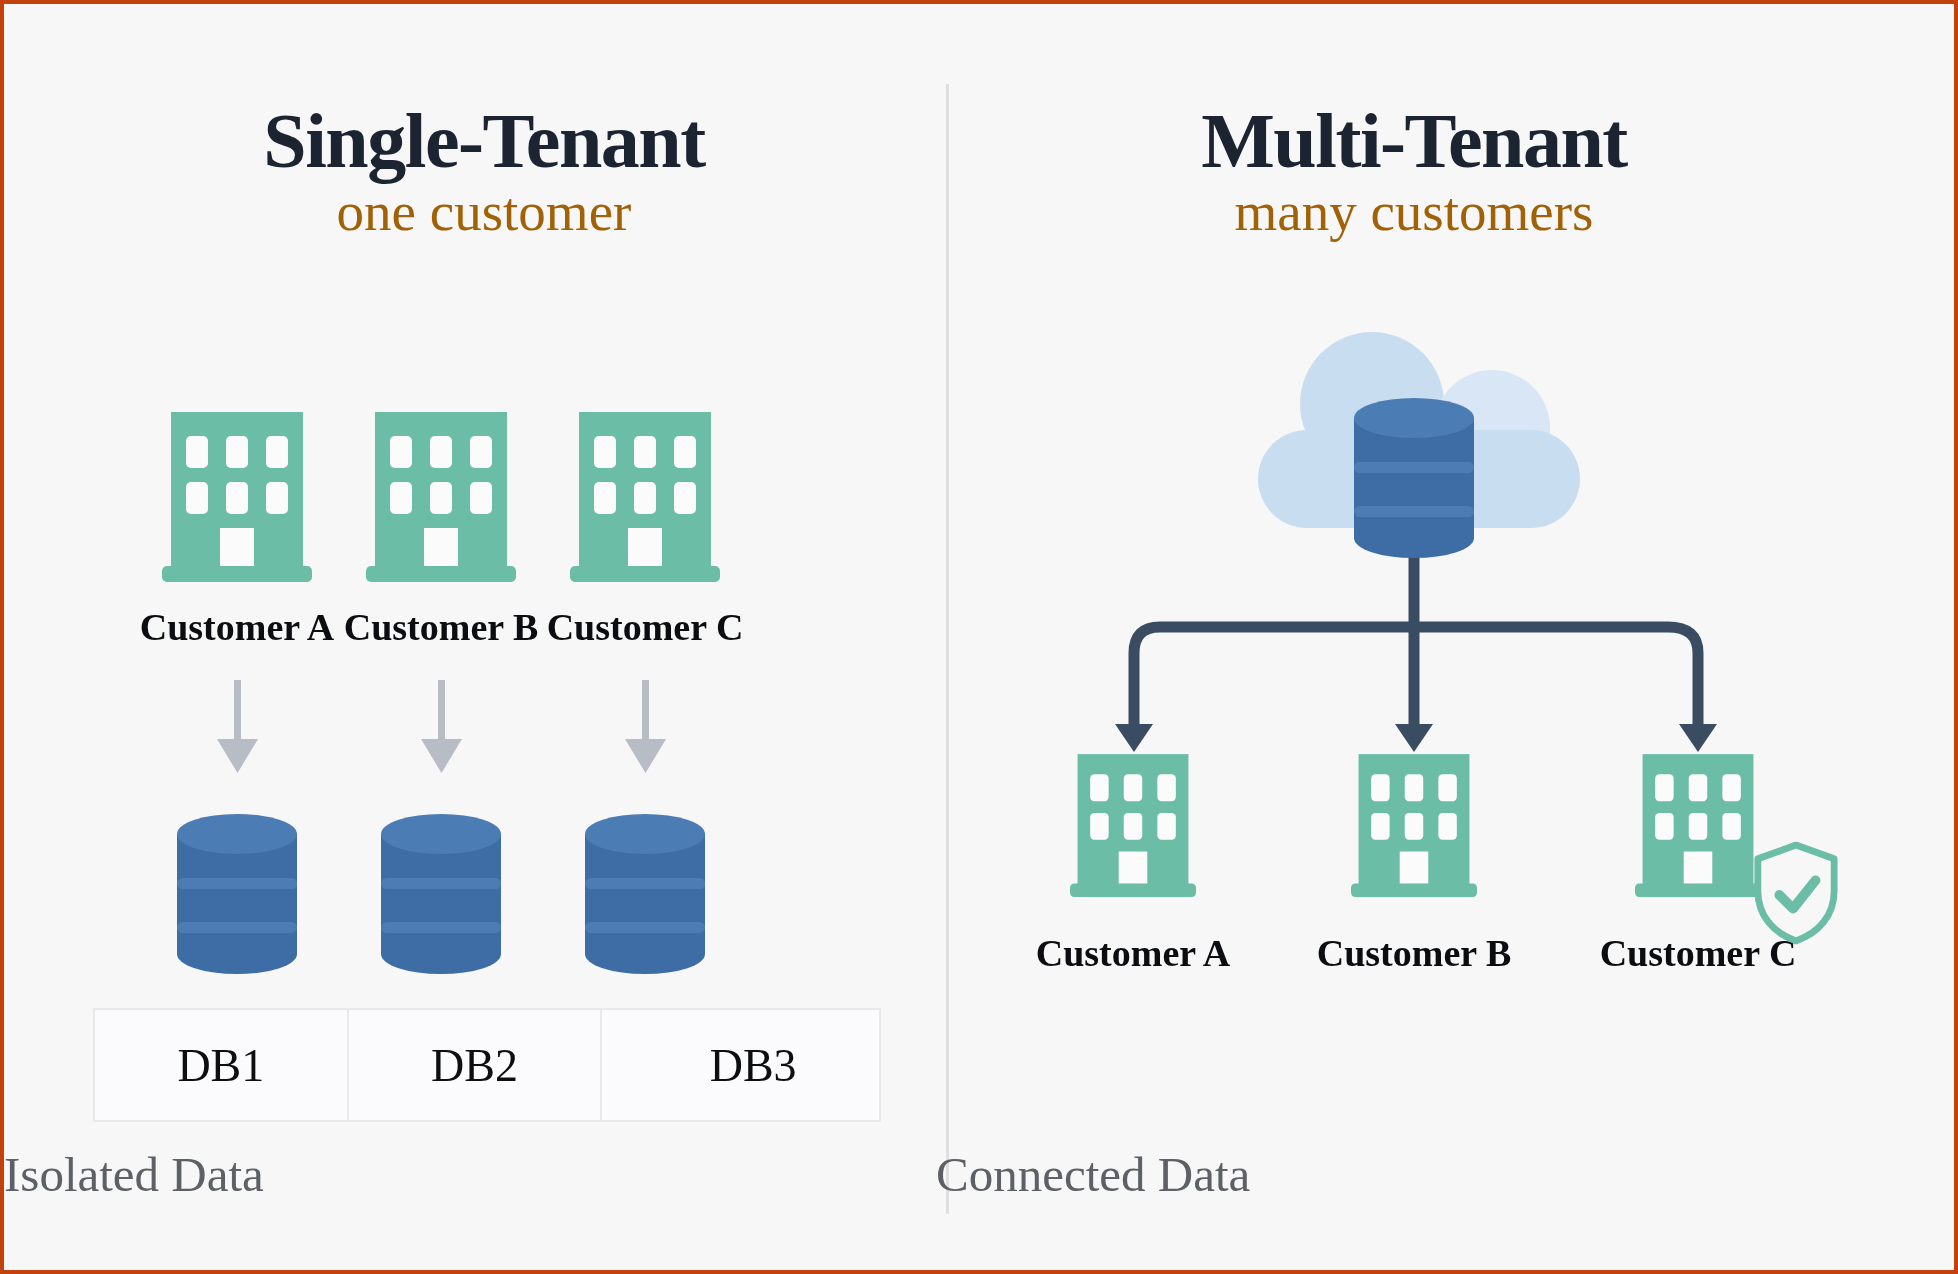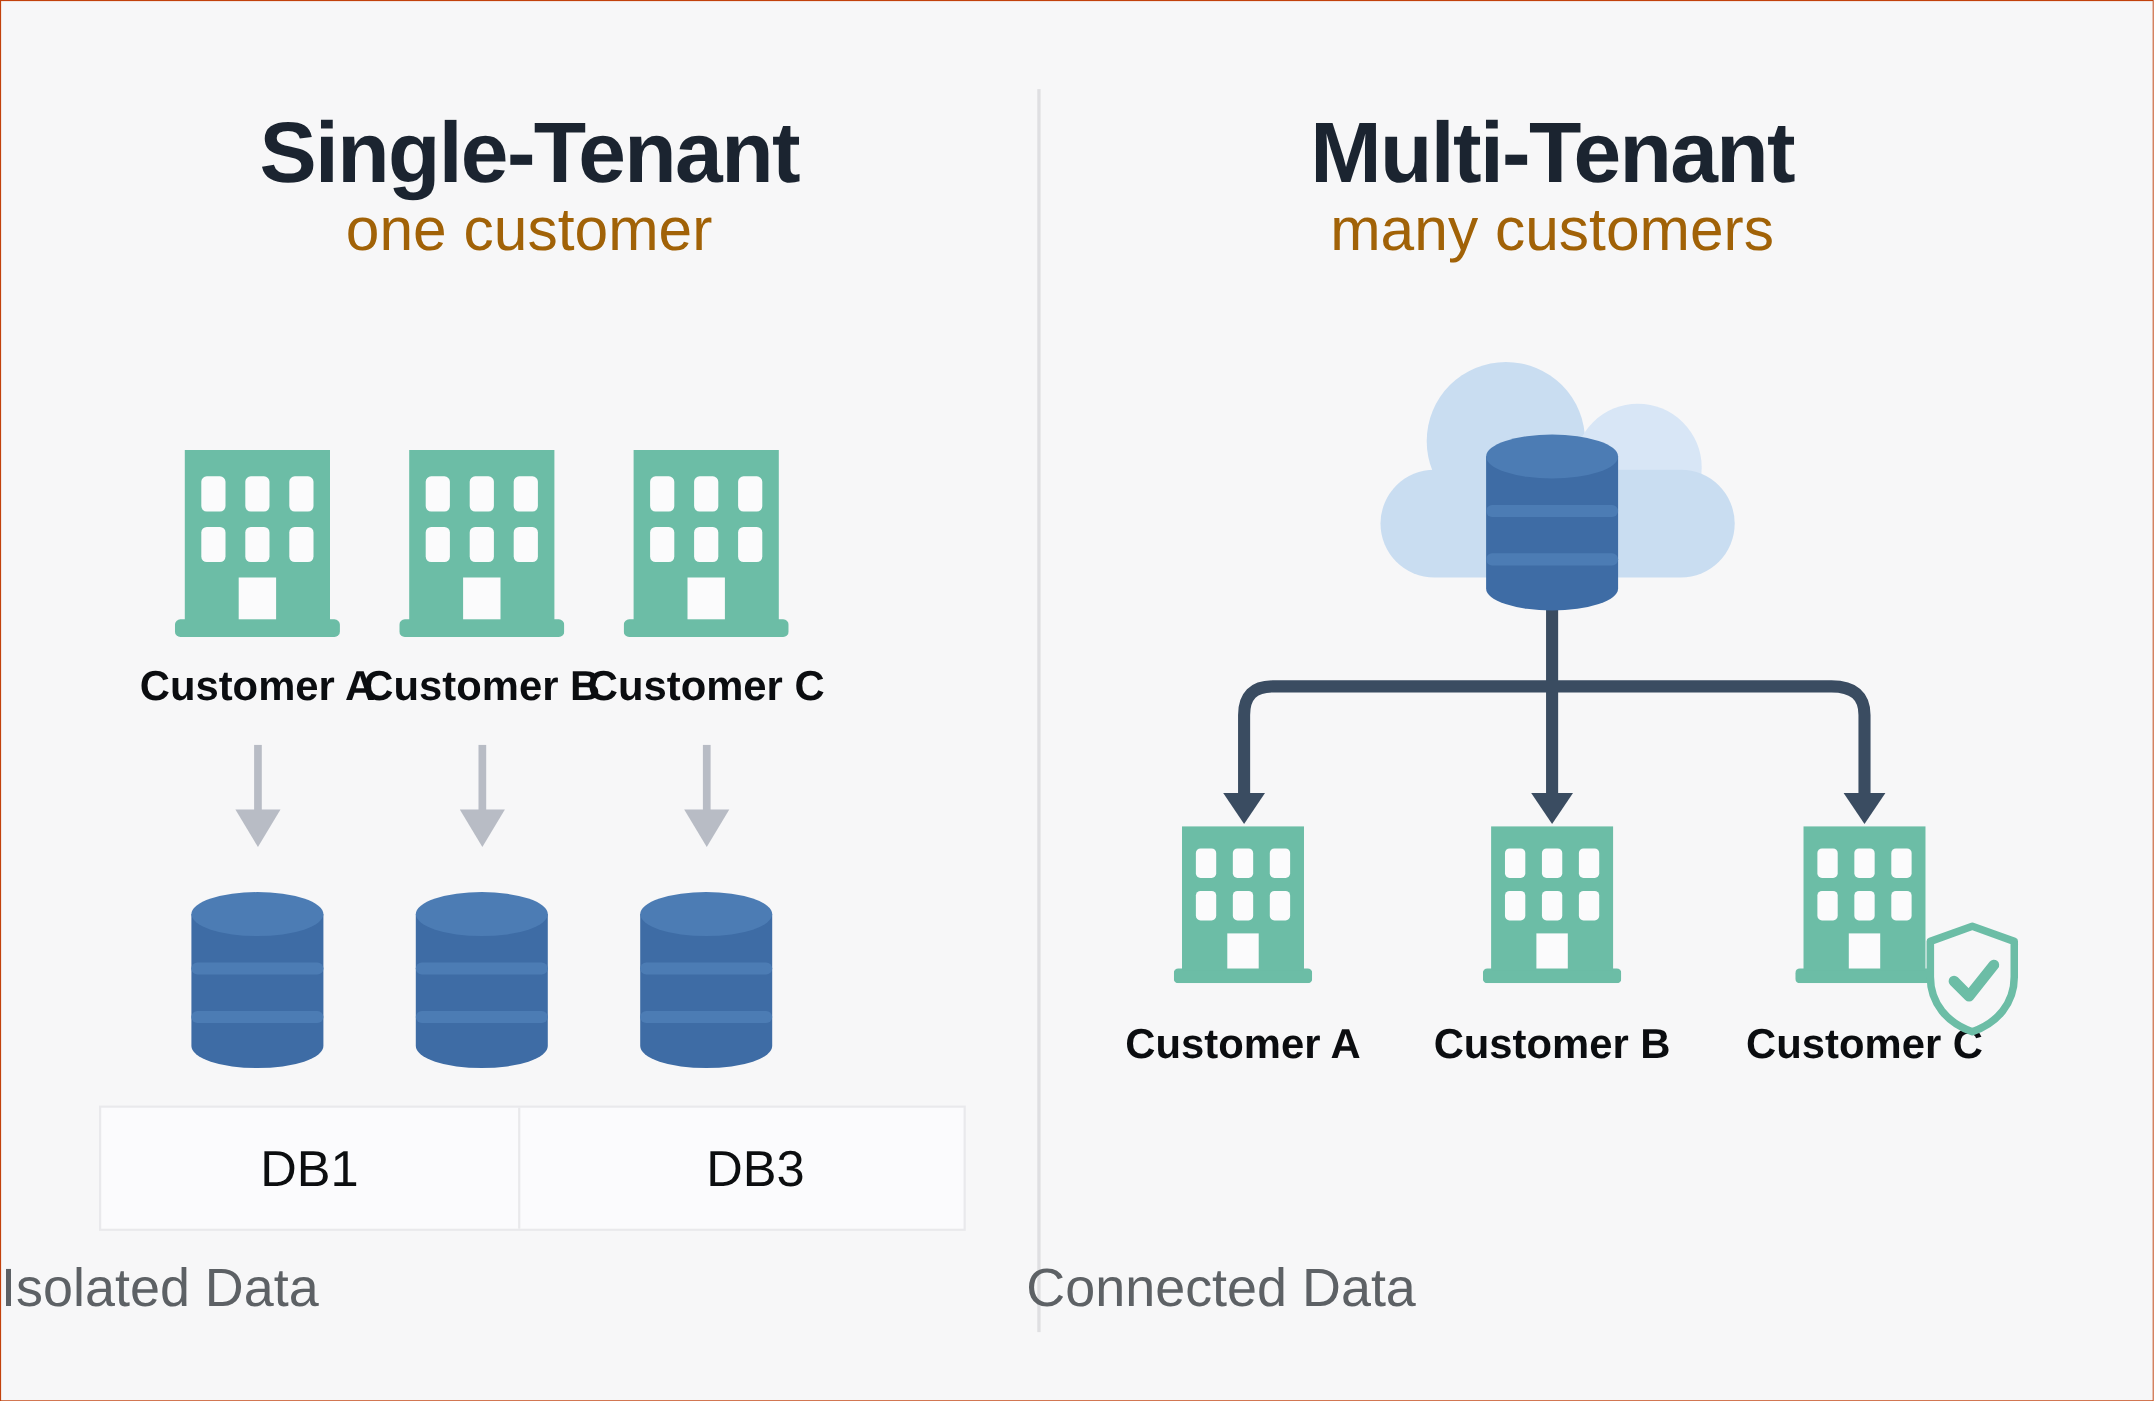--- a/index.html
+++ b/index.html
@@ -1,23 +1,23 @@
 <!DOCTYPE html>
 <html><head>
 <meta charset="utf-8">
 <style>
   html,body{margin:0;padding:0;background:#e9e9ec;}
   .canvas{
     position:relative;
     width:1958px;height:1274px;
     background:#f7f7f8;
-    border:1px solid #c2410c;
+    border:4px solid #c2410c;
     box-sizing:border-box;
     overflow:hidden;
-    font-family:Liberation Sans, sans-serif;
+    font-family:Liberation Serif, serif;
   }
   .abs{position:absolute;}
   .panel-title{
     font-size:78px;font-weight:700;color:#1b2430;
     letter-spacing:-1.5px;text-align:center;line-height:1;
   }
   .panel-subtitle{
     font-size:55px;font-weight:400;color:#a16207;
     text-align:center;line-height:1;
   }
@@ -141,20 +141,21 @@
         </svg>
     </div>
     <div class="abs icon" style="left:573px;top:806px">
       <svg width="136" height="168" viewBox="0 0 136 168">
           <use href="#sym-database"></use>
         </svg>
     </div>
 
     <div class="db-table">
       <div class="db-cell">DB1</div>
+      <div class="db-cell">DB2</div>
       <div class="db-cell">DB3</div>
     </div>
 
     <div class="abs caption" style="left:0;top:1146px;width:960px">Isolated Data</div>
   </section>
 
   <section>
     <h1 class="abs panel-title" style="left:932px;top:98px;width:956px;margin:0">Multi-Tenant</h1>
     <div class="abs panel-subtitle" style="left:932px;top:180px;width:956px">many customers</div>
 

